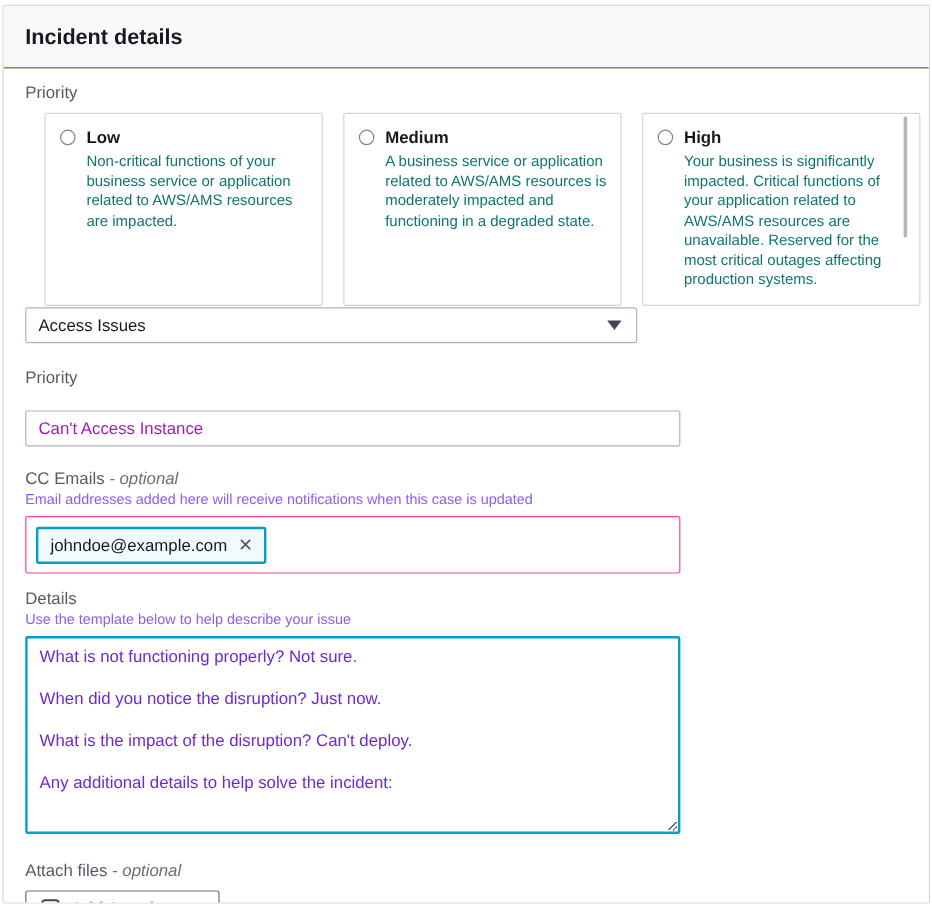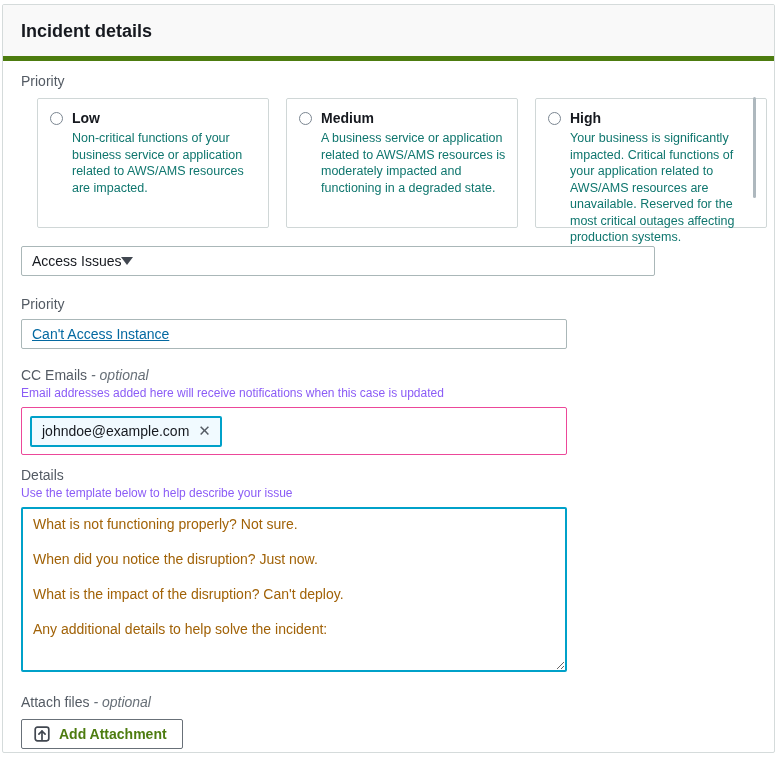--- a/index.html
+++ b/index.html
@@ -7,67 +7,67 @@
     width:777px;height:768px;position:relative;background:#ffffff;
     font-family:"Liberation Sans",sans-serif;color:#16191f;
     -webkit-font-smoothing:antialiased;
   }
   .panel{
     position:absolute;left:2px;top:4px;width:773px;height:749px;
     background:#ffffff;border:1px solid #d5dbdb;border-radius:2px;
     box-sizing:border-box;overflow:hidden;
   }
   .panel-header{
-    background:#f9f9f9;border-bottom:5px solid #4d7c0f;
+    background:#f9f9f9;border-bottom:1px solid #4d7c0f;
     padding:16px 18px 14px 18px;
   }
   .panel-title{font-size:18px;font-weight:bold;color:#16191f;margin:0;}
   .panel-body{padding:12px 18px 0 18px;}
 
   .field-label{font-size:14px;color:#545b64;line-height:16px;}
   .field-label em{font-style:italic;color:#687078;}
   .helper-text{font-size:12px;color:#8b5cf6;line-height:15px;margin-top:3px;}
 
   
-  .cards{display:flex;gap:17px;width:730px;height:130px;margin-top:9px;padding-left:16px;}
+  .cards{display:flex;gap:17px;width:730px;height:161px;margin-top:9px;padding-left:16px;}
   .card{
     flex:1;border:1px solid #d0d7d7;border-radius:2px;background:#fff;
     box-sizing:border-box;padding:11px 10px 11px 12px;display:flex;gap:9px;
     align-items:flex-start;
   }
   .radio{
     width:13px;height:13px;border:1px solid #7b8691;border-radius:50%;
     background:#fff;flex:none;margin-top:2px;box-sizing:border-box;
   }
   .card-title{font-size:14px;font-weight:bold;color:#16191f;line-height:17px;}
   .card-desc{font-size:12.5px;color:#0f766e;line-height:16.5px;margin-top:3px;}
 
   .card-scrollbar{
     position:absolute;left:753px;top:97px;width:3px;height:101px;
     background:#aeb8be;border-radius:2px;
   }
 
   
   .select{
-    width:634px;height:30px;margin-top:18px;box-sizing:border-box;
+    width:510px;height:30px;margin-top:1px;box-sizing:border-box;
     border:1px solid #aab7b8;border-radius:2px;background:#fff;
-    display:flex;align-items:center;justify-content:flex-start;
+    display:flex;align-items:center;justify-content:space-between;
     padding:0 12px 0 10px;font-size:14px;color:#16191f;cursor:pointer;
   }
   .caret-down{
     width:0;height:0;border-left:6px solid transparent;
     border-right:6px solid transparent;border-top:8px solid #414750;
   }
 
   .group-subject{margin-top:20px;}
   .text-input{
-    width:546px;height:30px;box-sizing:border-box;margin-top:7px;
+    width:546px;height:30px;box-sizing:border-box;margin-top:20px;
     border:1px solid #aab7b8;border-radius:2px;background:#fff;
-    font-family:"Liberation Sans",sans-serif;font-size:14px;color:#0369a1;
-    padding:0 10px;outline:none;display:block;text-decoration:underline;
+    font-family:"Liberation Sans",sans-serif;font-size:14px;color:#a21caf;
+    padding:0 10px;outline:none;display:block;
   }
 
   .group-cc{margin-top:18px;}
   .token-box{
     width:546px;height:48px;box-sizing:border-box;margin-top:6px;
     border:1px solid #ec4899;border-radius:2px;background:#fff;
     padding:2px 8px;display:flex;align-items:center;
   }
   .token{
     display:inline-flex;align-items:center;gap:9px;height:31px;
@@ -76,21 +76,21 @@
   }
   .token-dismiss{
     font-size:15px;color:#545b64;cursor:pointer;line-height:1;
     font-family:"DejaVu Sans",sans-serif;
   }
 
   .group-details{margin-top:12px;}
   .details-textarea{
     width:546px;height:165px;box-sizing:border-box;margin-top:6px;display:block;
     border:2px solid #00a1c9;border-radius:2px;background:#fff;
-    font-family:"Liberation Sans",sans-serif;font-size:14px;color:#a16207;
+    font-family:"Liberation Sans",sans-serif;font-size:14px;color:#6d28d9;
     line-height:17.5px;padding:7px 10px;outline:none;resize:vertical;
   }
 
   .group-attach{margin-top:22px;}
   .attach-btn{
     margin-top:9px;display:inline-flex;align-items:center;gap:9px;
     height:30px;box-sizing:border-box;padding:0 15px 0 12px;
     background:#fff;border:1px solid #687078;border-radius:2px;
     font-family:"Liberation Sans",sans-serif;font-size:14px;font-weight:bold;
     color:#4d7c0f;cursor:pointer;

